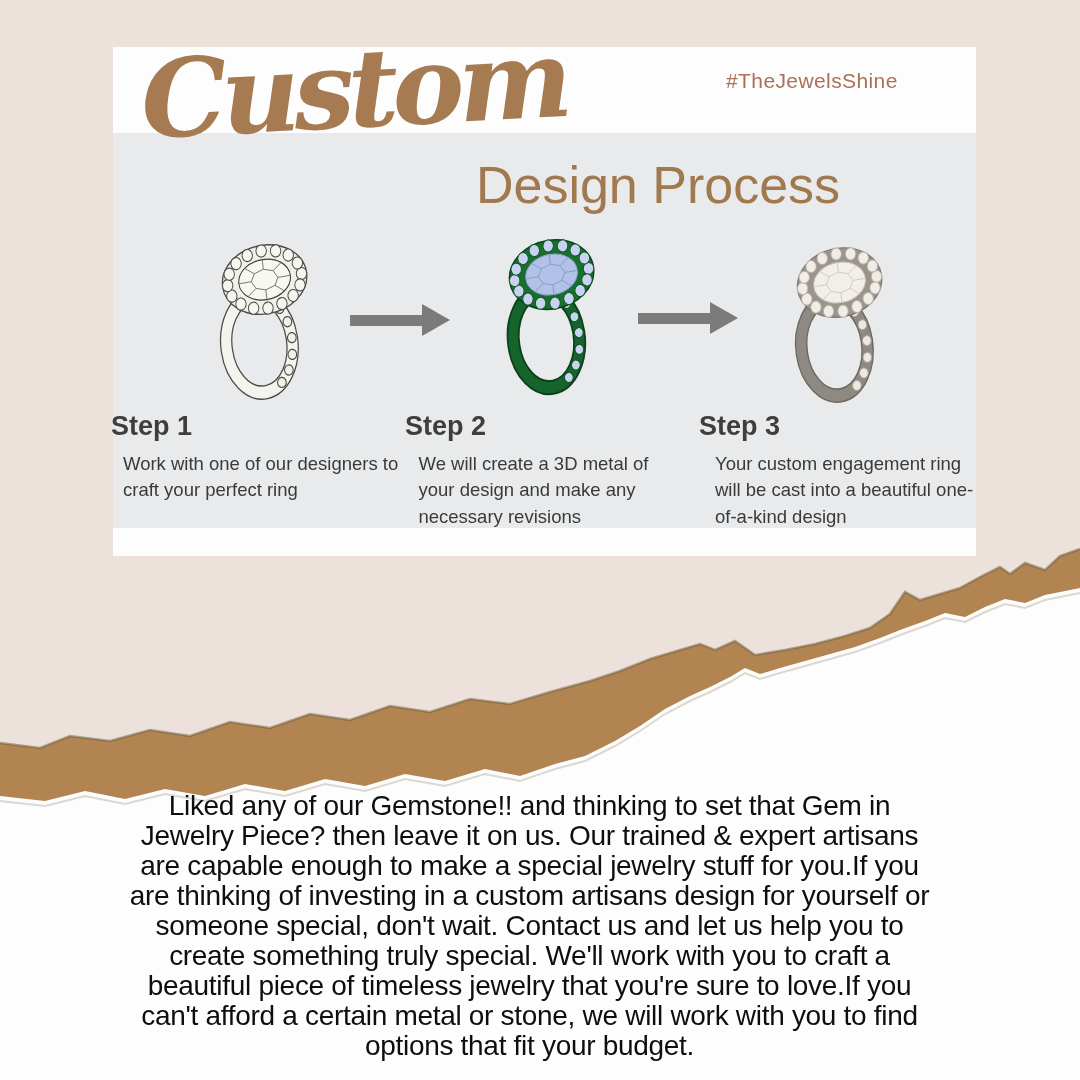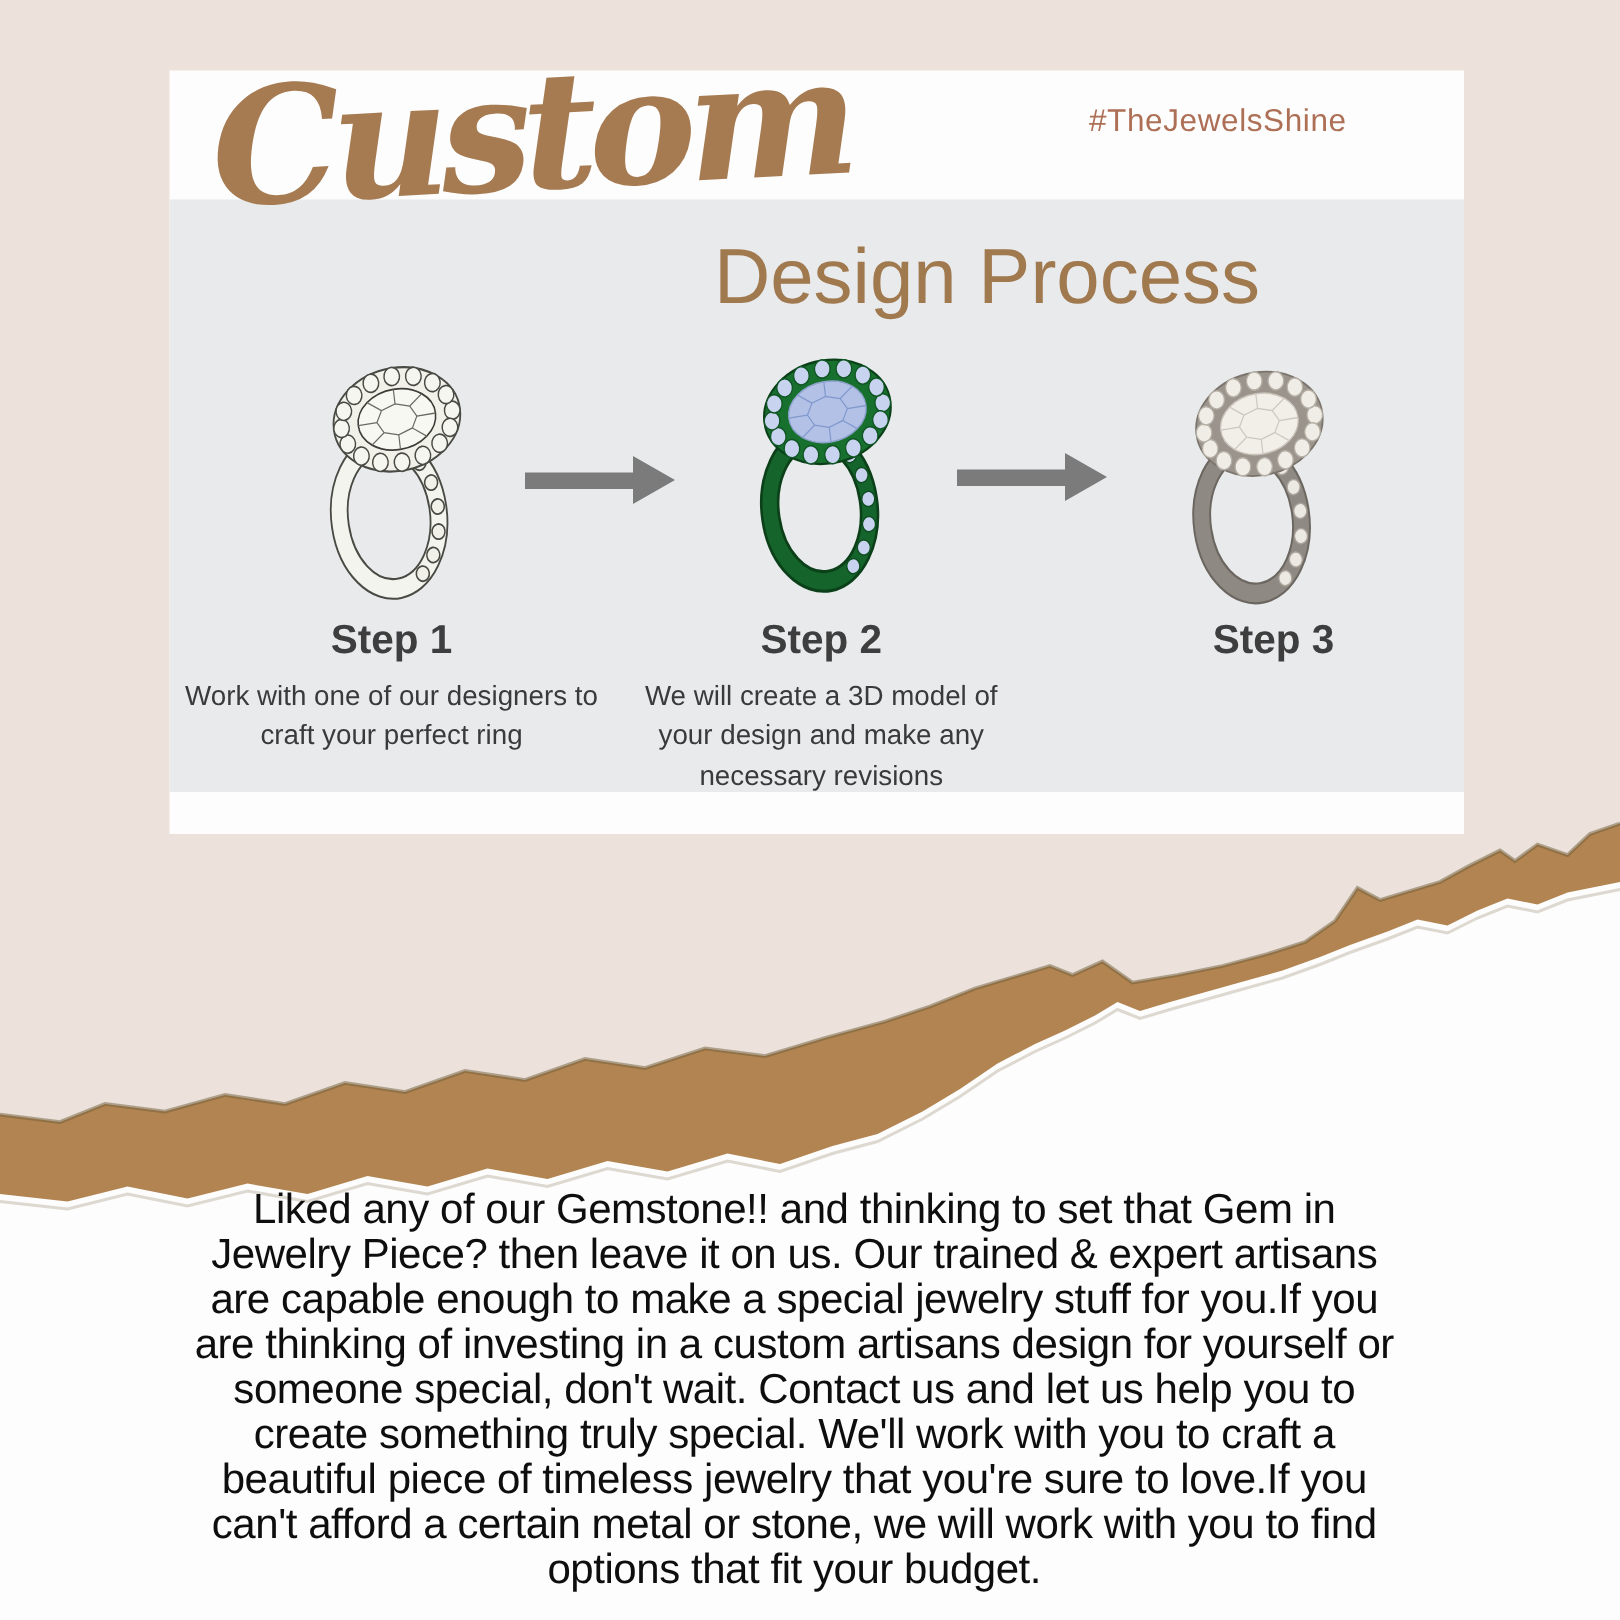--- a/index.html
+++ b/index.html
@@ -19,21 +19,21 @@
   .ring1{left:84px;top:184px;}
   .ring2{left:371px;top:179px;}
   .ring3{left:659px;top:187px;}
 
   .arrow{position:absolute;width:100px;height:32px;}
   .arrow1{left:237px;top:257px;}
   .arrow2{left:525px;top:255px;}
   .arrow-bar{position:absolute;left:0;top:11px;width:72px;height:11px;background:#7B7B7B;}
   .arrow-head{position:absolute;left:72px;top:0;width:0;height:0;border-top:16px solid transparent;border-bottom:16px solid transparent;border-left:28px solid #7B7B7B;}
 
-  .step{position:absolute;top:364px;text-align:center;color:#3A3A3A;}
+  .step{position:absolute;top:364px;color:#3A3A3A;}
   .step-1{left:-2px;width:300px;}
   .step-2{left:292px;width:285px;}
   .step-3{left:586px;width:300px;}
   .step-label{font-size:27px;font-weight:600;color:#3E3E3E;margin-bottom:9px;}
   .step-desc{font-size:18.5px;line-height:1.42;margin:0 auto;}
   .step-1 .step-desc{max-width:276px;}
   .step-2 .step-desc{max-width:258px;}
   .step-3 .step-desc{max-width:268px;}
 
   
@@ -221,24 +221,25 @@
       <div class="arrow-bar"></div>
       <div class="arrow-head"></div>
     </div>
 
     <div class="step step-1">
       <div class="step-label">Step 1</div>
       <div class="step-desc">Work with one of our designers to craft your perfect ring</div>
     </div>
     <div class="step step-2">
       <div class="step-label">Step 2</div>
-      <div class="step-desc">We will create a 3D model of your design and make any necessary revisions</div>
+      <div class="step-desc">We will create a 3D metal of your design and make any necessary revisions</div>
     </div>
     <div class="step step-3">
       <div class="step-label">Step 3</div>
+      <div class="step-desc">Your custom engagement ring will be cast into a beautiful one-of-a-kind design</div>
     </div>
   </div>
 
   <div class="body-paragraph">
       <div class="body-line">Liked any of our Gemstone!! and thinking to set that Gem in</div>
       <div class="body-line">Jewelry Piece? then leave it on us. Our trained &amp; expert artisans</div>
       <div class="body-line">are capable enough to make a special jewelry stuff for you.If you</div>
       <div class="body-line">are thinking of investing in a custom artisans design for yourself or</div>
       <div class="body-line">someone special, don't wait. Contact us and let us help you to</div>
       <div class="body-line">create something truly special. We'll work with you to craft a</div>

